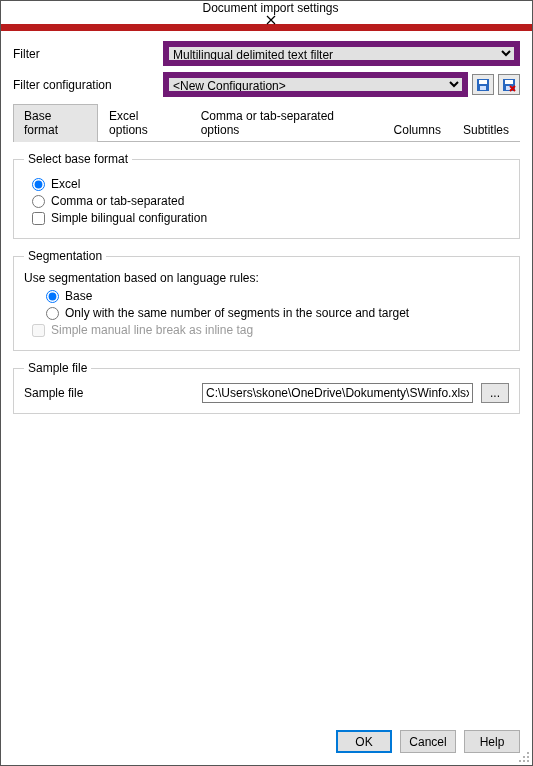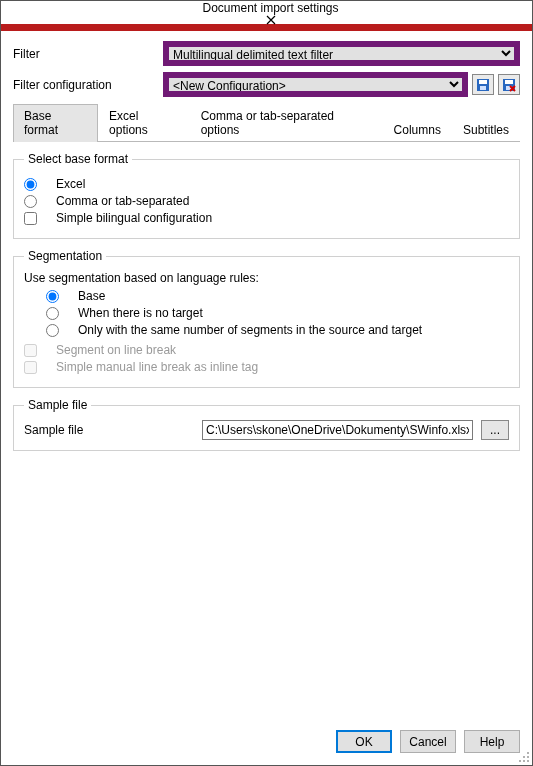--- a/index.html
+++ b/index.html
@@ -101,22 +101,22 @@
     margin: 0 0 10px 0;
     padding: 8px 10px 10px 10px;
   }
   legend {
     padding: 0 4px;
     color: #000;
   }
   .opt {
     display: flex;
     align-items: center;
-    gap: 19px;
-    margin: 3px 0;
+    gap: 6px;
+    margin: 3px 8px;
   }
   .opt input[type=radio], .opt input[type=checkbox] {
     margin: 0;
     width: 13px;
     height: 13px;
   }
   .indent { margin-left: 22px; }
   .disabled-text { color: #9a9a9a; }
   .sample-row {
     display: flex;
@@ -244,29 +244,21 @@
 
   <fieldset>
     <legend>Segmentation</legend>
     <div style="margin-bottom:4px;">Use segmentation based on language rules:</div>
     <label class="opt indent">
       <input type="radio" name="seg" checked="" style="">
       <span>Base</span>
     </label>
     <label class="opt indent">
       <input type="radio" name="seg" style="">
-      <span>When there is no target</span>
-    </label>
-    <label class="opt indent">
-      <input type="radio" name="seg" style="">
       <span>Only with the same number of segments in the source and target</span>
-    </label>
-    <label class="opt" style="margin-top:6px;">
-      <input type="checkbox" disabled="" style="">
-      <span class="disabled-text">Segment on line break</span>
     </label>
     <label class="opt">
       <input type="checkbox" disabled="" style="">
       <span class="disabled-text">Simple manual line break as inline tag</span>
     </label>
   </fieldset>
 
   <fieldset>
     <legend>Sample file</legend>
     <div class="sample-row">

